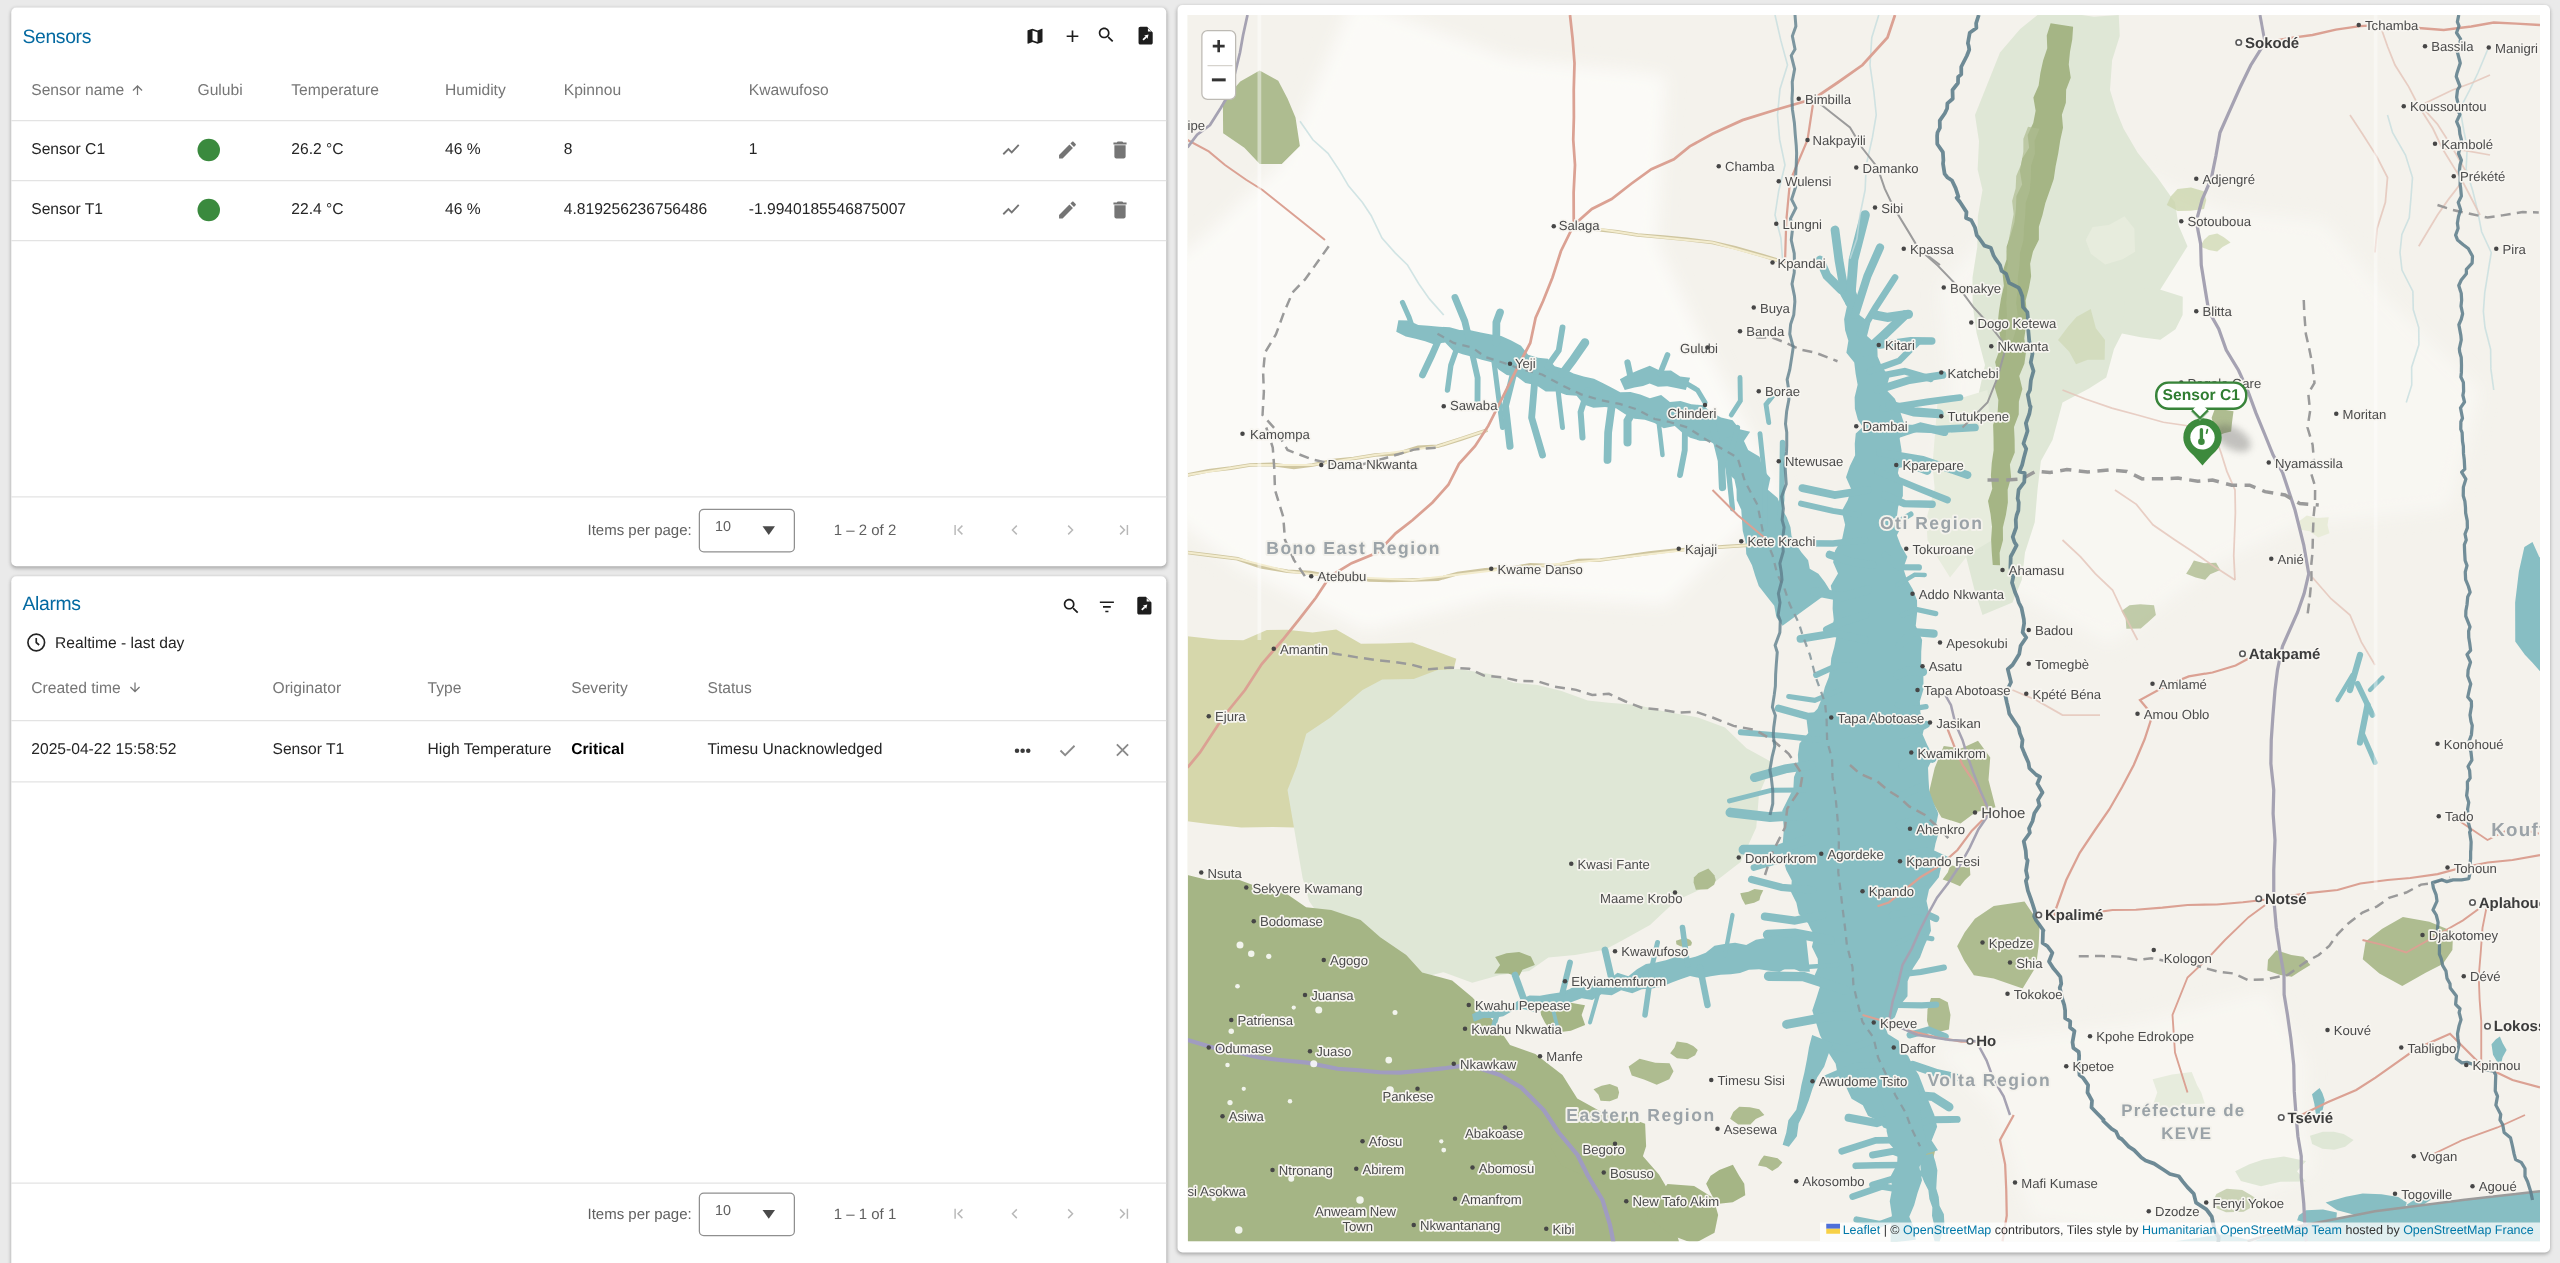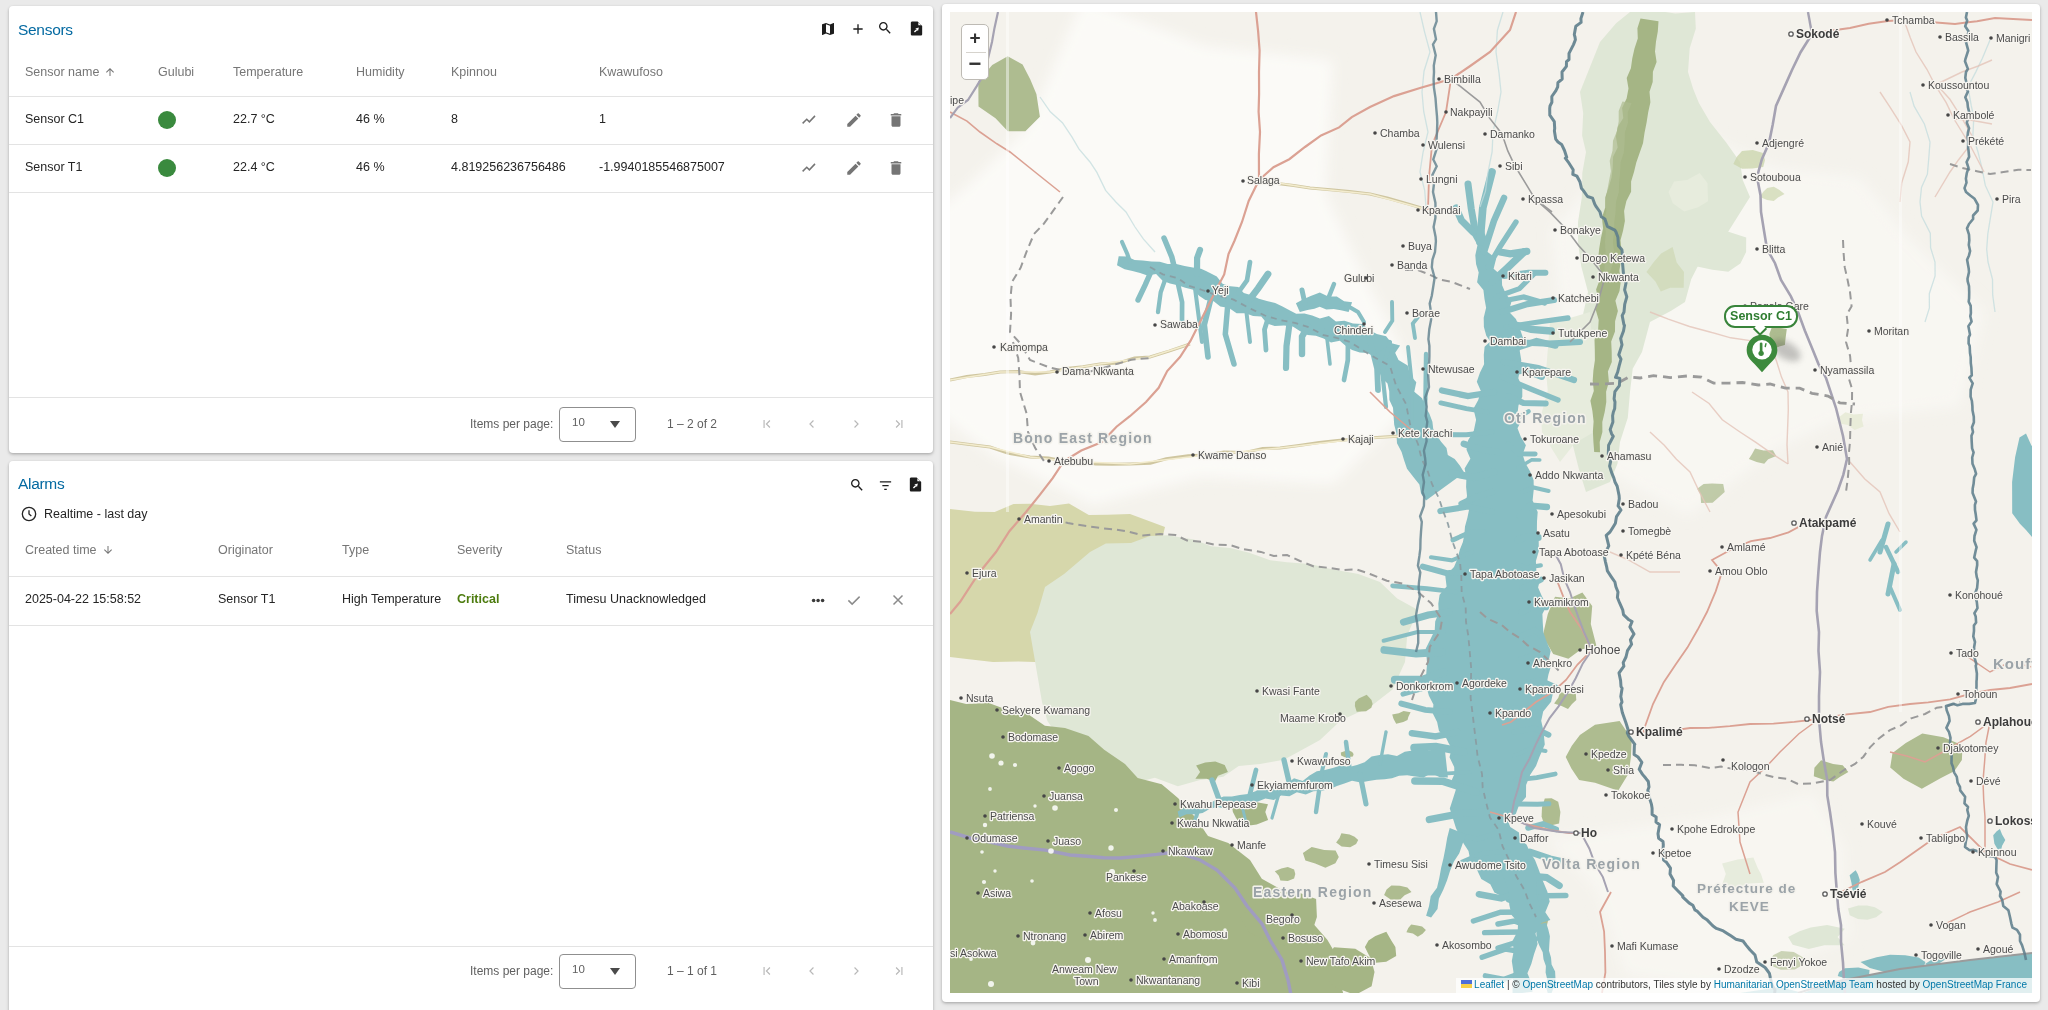--- a/index.html
+++ b/index.html
@@ -41,21 +41,21 @@
     </svg>
   <div class="hcell" style="left:149px;top:59px;">Gulubi</div>
   <div class="hcell" style="left:224px;top:59px;">Temperature</div>
   <div class="hcell" style="left:347px;top:59px;">Humidity</div>
   <div class="hcell" style="left:442px;top:59px;">Kpinnou</div>
   <div class="hcell" style="left:590px;top:59px;">Kwawufoso</div>
   <div class="hline" style="top:89.5px;"></div>
 
   <div class="cell" style="left:16px;top:106px;">Sensor C1</div>
   <div style="position:absolute;left:149px;top:105px;width:18px;height:18px;border-radius:50%;background:#3a8a3e;"></div>
-  <div class="cell" style="left:224px;top:106px;">22.7 °C</div>
+  <div class="cell" style="left:224px;top:106px;">26.2 °C</div>
   <div class="cell" style="left:347px;top:106px;">46 %</div>
   <div class="cell" style="left:442px;top:106px;">8</div>
   <div class="cell" style="left:590px;top:106px;">1</div>
   <svg style="position:absolute;left:791px;top:105px" width="18" height="18" viewBox="0 0 24 24" fill="none" stroke="#757575" stroke-width="2">
       <path d="M3.5 16.5l5.5-5.5 3.5 3.5 7.5-8"></path>
     </svg>
   <svg style="position:absolute;left:836px;top:105px" width="18" height="18" viewBox="0 0 24 24" fill="#757575">
       <path d="M3 17.25V21h3.75L17.81 9.94l-3.75-3.75L3 17.25zM20.71 7.04c.39-.39.39-1.02 0-1.41l-2.34-2.34c-.39-.39-1.02-.39-1.41 0l-1.83 1.83 3.75 3.75 1.83-1.83z"></path>
     </svg>
   <svg style="position:absolute;left:878px;top:105px" width="18" height="18" viewBox="0 0 24 24" fill="#757575">
@@ -127,21 +127,21 @@
     </svg>
   <div class="hcell" style="left:209px;top:82px;">Originator</div>
   <div class="hcell" style="left:333px;top:82px;">Type</div>
   <div class="hcell" style="left:448px;top:82px;">Severity</div>
   <div class="hcell" style="left:557px;top:82px;">Status</div>
   <div class="hline" style="top:114.5px;"></div>
 
   <div class="cell" style="left:16px;top:131px;">2025-04-22 15:58:52</div>
   <div class="cell" style="left:209px;top:131px;">Sensor T1</div>
   <div class="cell" style="left:333px;top:131px;">High Temperature</div>
-  <div class="cell" style="left:448px;top:131px;color:#4d7c0f;font-weight:bold;">Critical</div>
+  <div class="cell" style="left:448px;top:131px;color:#000000;font-weight:bold;">Critical</div>
   <div class="cell" style="left:557px;top:131px;">Timesu Unacknowledged</div>
   <svg style="position:absolute;left:800px;top:130px" width="18" height="18" viewBox="0 0 18 18" fill="#3a3a3a">
       <circle cx="4.6" cy="9.5" r="1.8"></circle>
       <circle cx="9.1" cy="9.5" r="1.8"></circle>
       <circle cx="13.6" cy="9.5" r="1.8"></circle>
     </svg>
   <svg style="position:absolute;left:836px;top:130px" width="18" height="18" viewBox="0 0 24 24" fill="none" stroke="#8b8b8b" stroke-width="2">
       <path d="M4.5 12.5l5 5 10-10"></path>
     </svg>
   <svg style="position:absolute;left:879.5px;top:130px" width="18" height="18" viewBox="0 0 24 24" fill="none" stroke="#8b8b8b" stroke-width="2">

